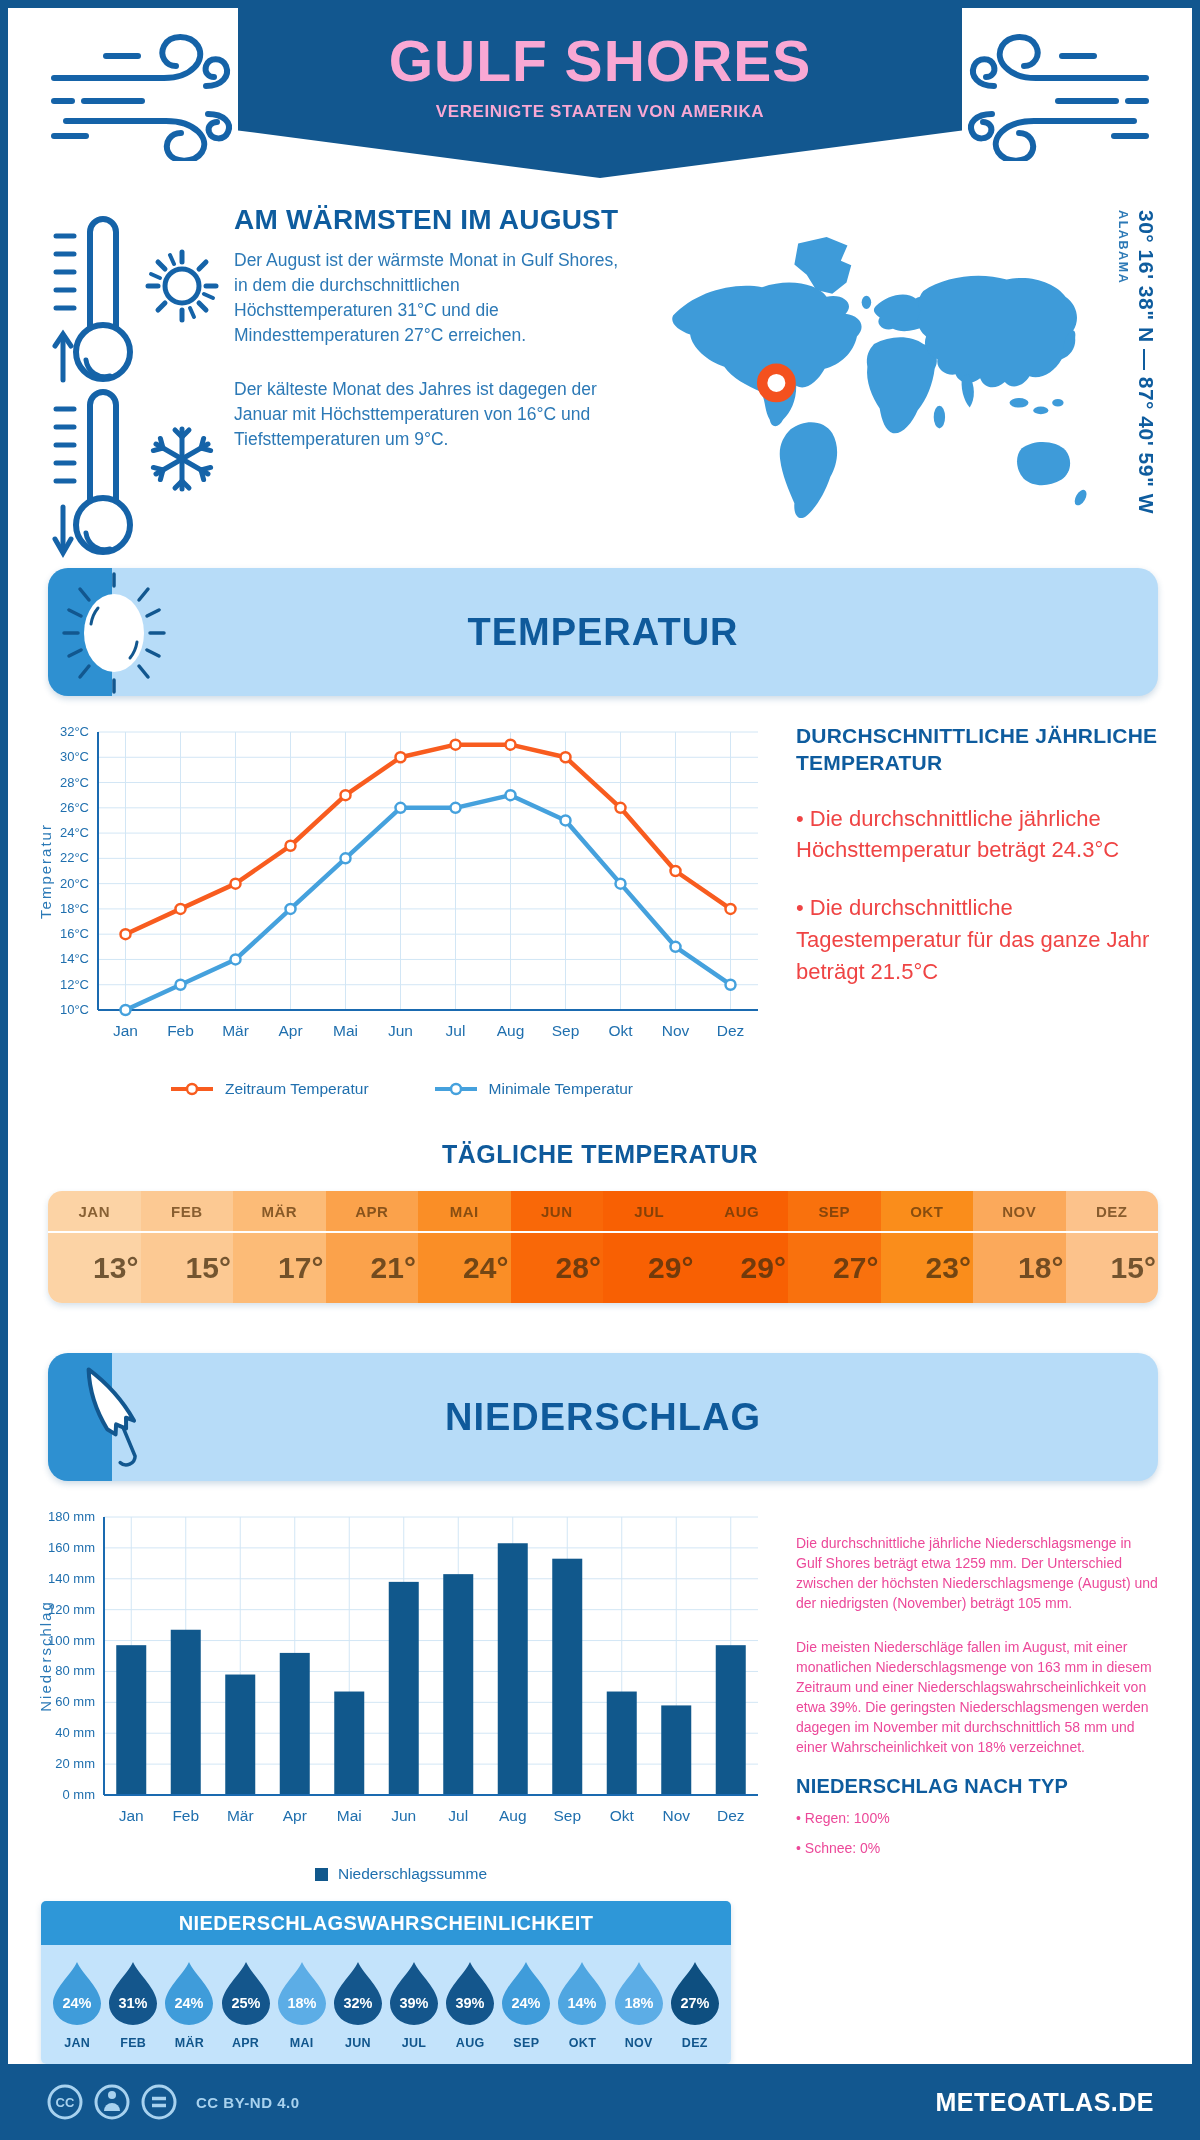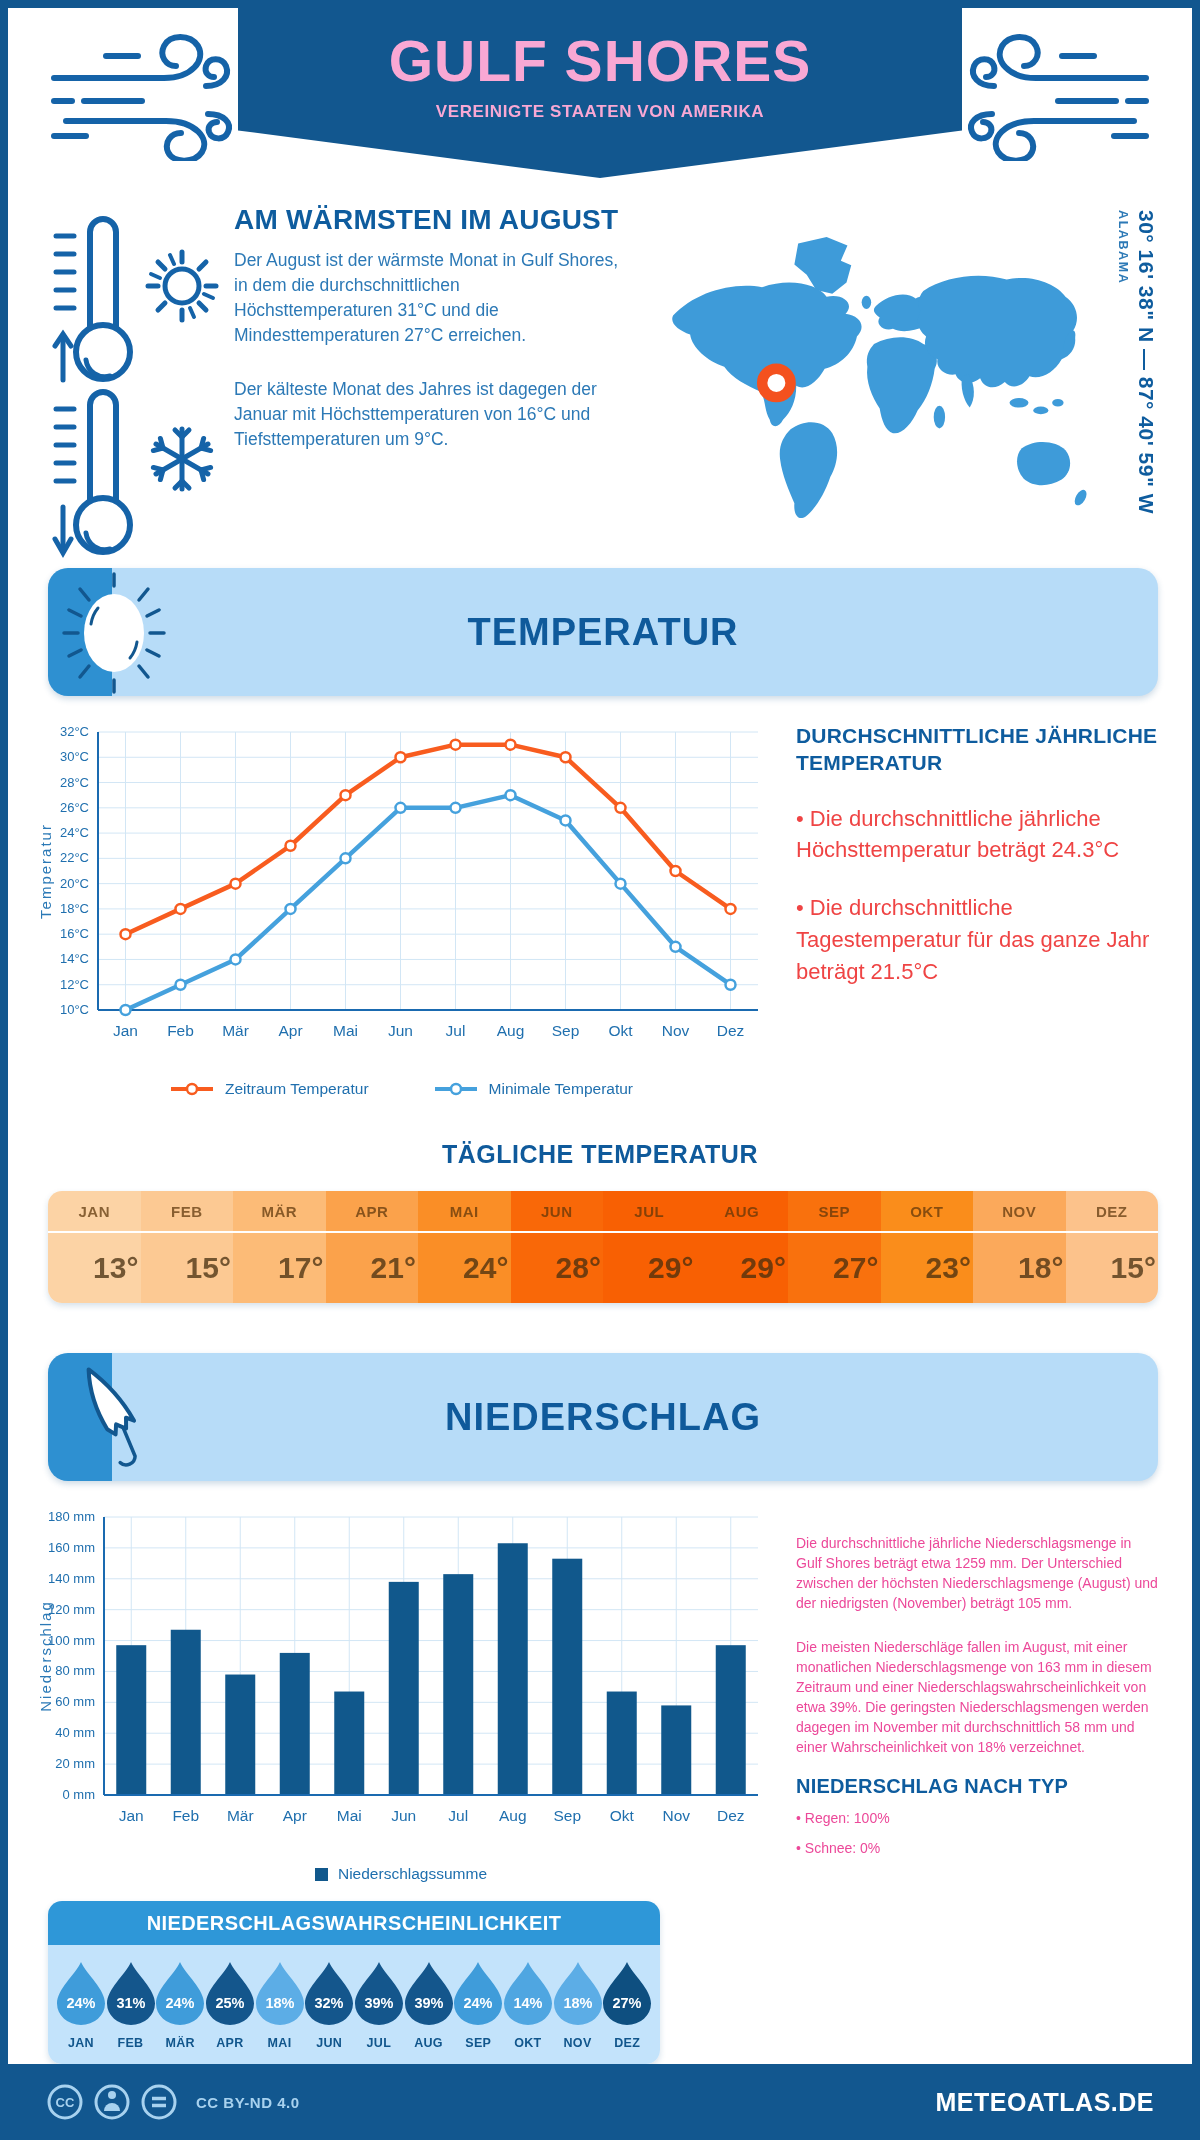--- a/index.html
+++ b/index.html
@@ -58,21 +58,21 @@
   .prec-text .typ{ margin-top:10px; }
   
   .daily-title{ text-align:center; font-size:25px; font-weight:bold; color:#0f5a9b; margin-top:42px; letter-spacing:.5px; }
   .daily-table{ display:flex; margin:22px 34px 0 40px; border-radius:14px; overflow:hidden; box-shadow:0 3px 6px rgba(30,90,140,.18); }
   .dt-col{ flex:1; }
   .dt-m{ height:42px; display:flex; align-items:center; justify-content:center;
          font-size:15px; font-weight:bold; color:rgba(92,52,10,.72); letter-spacing:.5px; border-bottom:2px solid #fff; }
   .dt-v{ height:70px; display:flex; align-items:center; justify-content:center;
          font-size:30px; font-weight:bold; color:rgba(70,45,15,.75);margin-left:43px; }
   
-  .prob-box{ margin:18px 0 0 14px; width:612px; border-radius:14px; overflow:hidden; box-shadow:0 3px 6px rgba(30,90,140,.18); }
+  .prob-box{ margin:18px 0 0 7px; width:690px; border-radius:5px; overflow:hidden; box-shadow:0 3px 6px rgba(30,90,140,.18); }
   .prob-head{ height:44px; background:#2e97d8; color:#fff; font-size:20px; font-weight:bold;
               display:flex; align-items:center; justify-content:center; letter-spacing:.4px; }
   .prob-body{ background:#c3e3fb; padding:16px 8px 14px; }
   .drops{ display:flex; justify-content:space-around; }
   .drop-item{ width:54px; text-align:center; }
   .drop-month{ margin-top:7px; font-size:12.5px; font-weight:bold; color:#11568c; letter-spacing:.3px; }
   
   .footer{ position:absolute; left:-8px; right:-8px; bottom:0; height:76px; background:#12578f;
            display:flex; align-items:center; justify-content:space-between; padding:0 46px;margin-top:9px; }
   .cc{ display:flex; align-items:center; gap:9px; }

